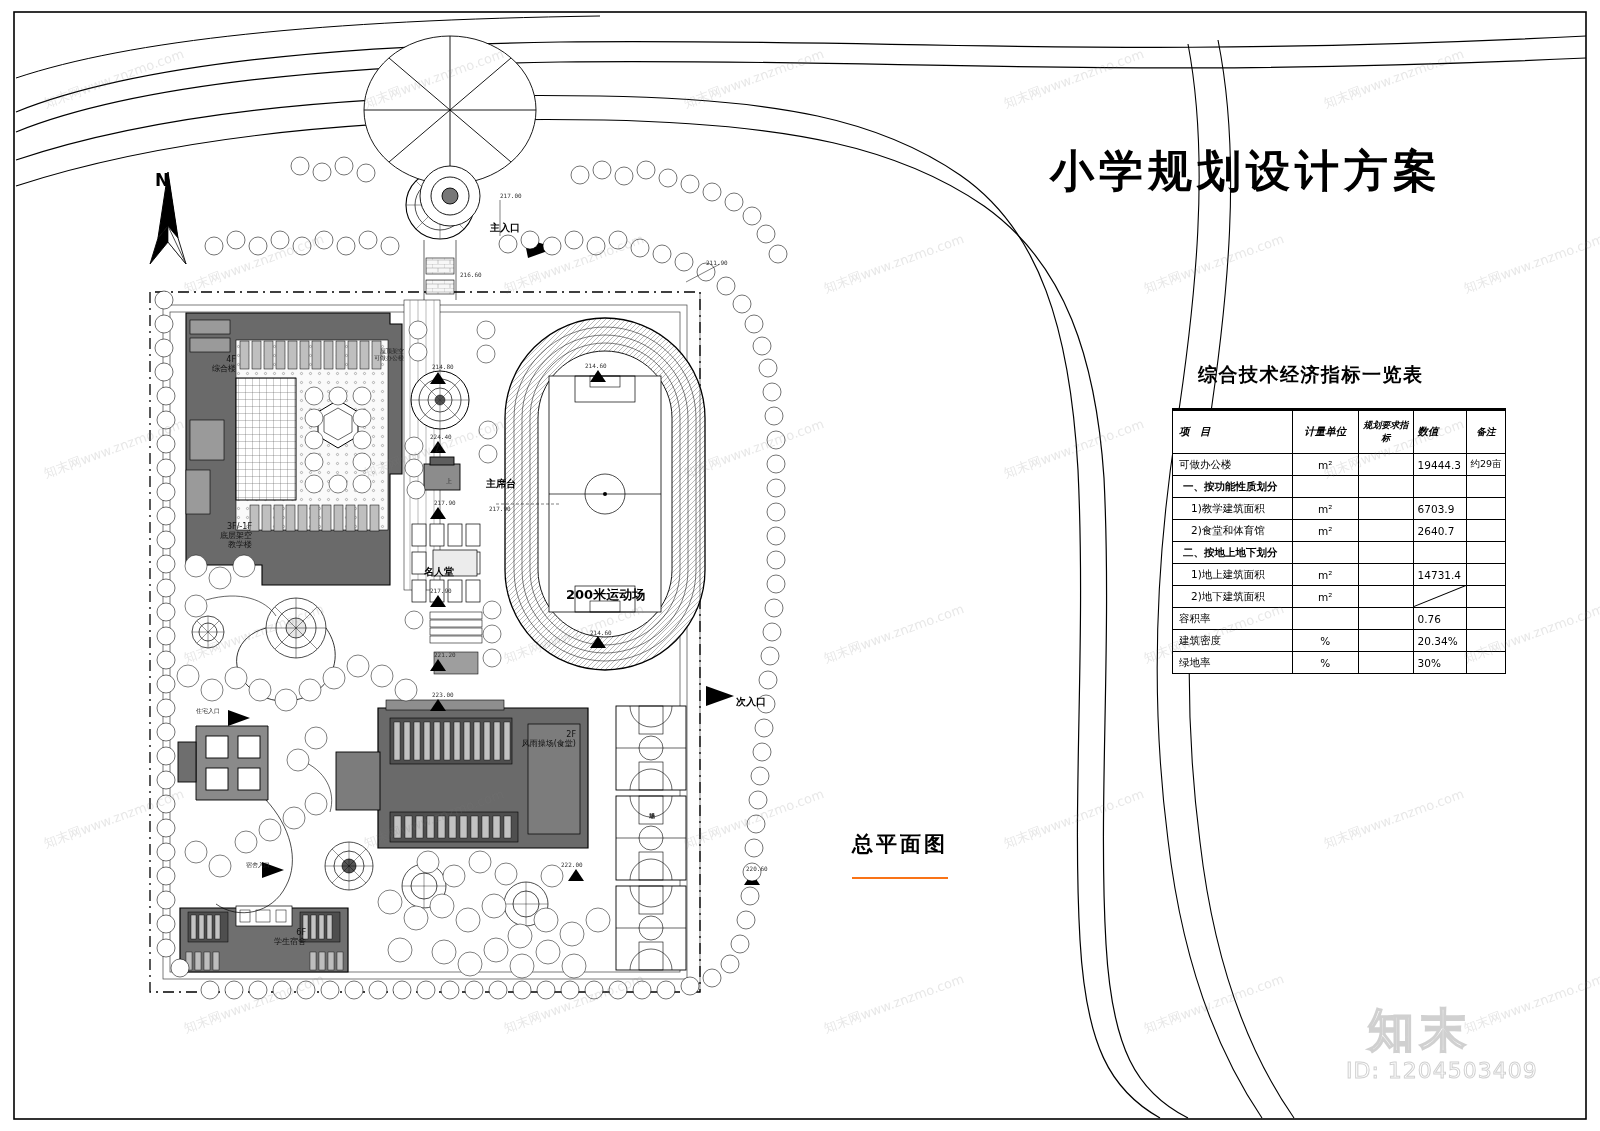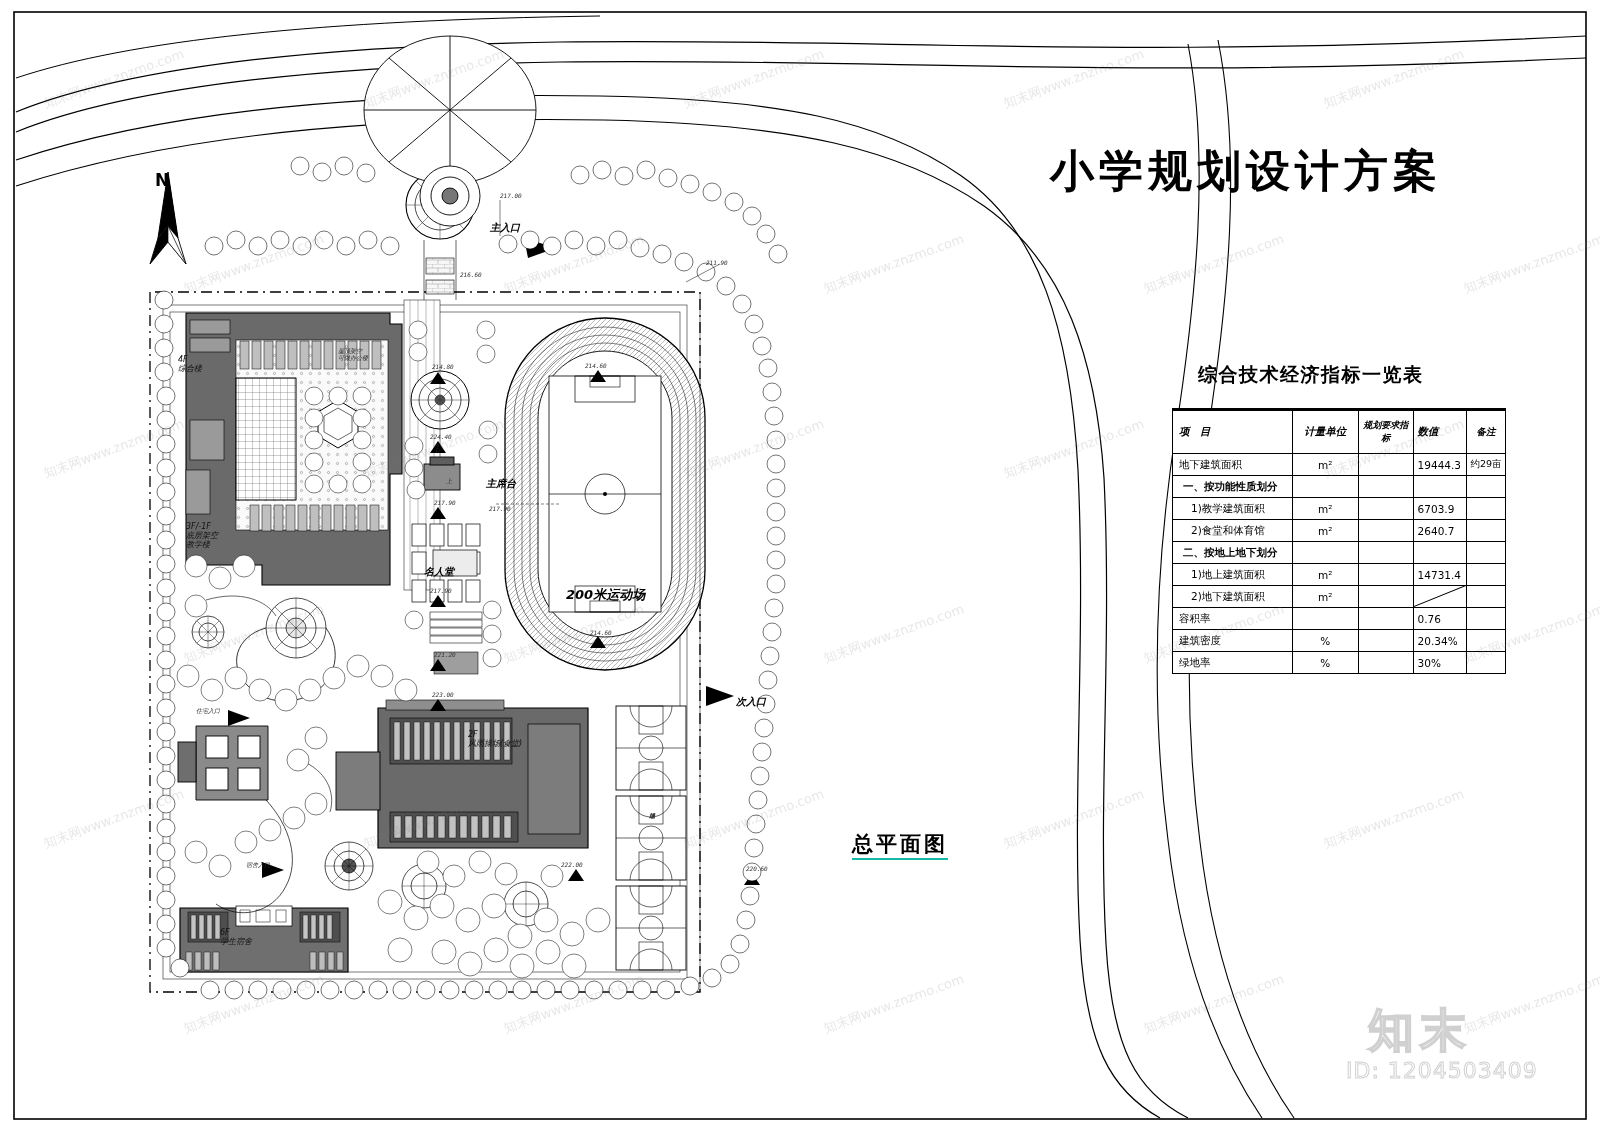--- a/index.html
+++ b/index.html
@@ -74,37 +74,36 @@
     transform: rotate(-22deg);
   }
 
   
   #plan-caption {
     position: absolute;
     left: 852px; top: 830px;
     font-size: 21px; font-weight: bold;
     letter-spacing: 3px;
     color: #000;
-    border-bottom: 2px solid #14b8a6;
-    padding-bottom: 0;
+    border-bottom: 2px solid #f97316;
+    padding-bottom: 19px;
   }
 
   
   #plan-svg { position: absolute; left: 0; top: 0; }
 
   
   .plan-label {
     position: absolute;
     color: #111;
     font-size: 8px;
     line-height: 1.15;
-    text-align: left;
+    text-align: right;
     white-space: pre-line;
     pointer-events: none;
-    font-style: italic;
   }
   .plan-label.big { font-size: 13px; font-weight: bold; color: #000; }
   .plan-label.mid { font-size: 10px; font-weight: bold; color: #000; }
   .plan-label.tiny { font-size: 6px; color: #222; }
   .plan-label.elev { font-size: 6px; color: #333; font-family: "DejaVu Sans Mono", monospace; }
   .plan-label.vert { writing-mode: vertical-rl; text-orientation: upright; }
 
   
   #north-arrow { position: absolute; left: 142px; top: 168px; width: 60px; height: 110px; }
   #north-letter {
@@ -702,21 +701,21 @@
       <tr>
         <th class="c-item topline">项　目</th>
         <th class="c-unit topline">计量单位</th>
         <th class="c-req  topline">规划要求指标</th>
         <th class="c-val  topline">数值</th>
         <th class="c-note topline">备注</th>
       </tr>
     </thead>
     <tbody id="table-body">
         <tr>
-          <td class="c-item">地下建筑面积</td>
+          <td class="c-item">可做办公楼</td>
           <td class="c-unit">m²</td>
           <td class="c-req"></td>
           <td class="c-val">19444.3</td>
           <td class="c-note">约29亩</td>
         </tr>
         <tr class="section">
           <td class="c-item">一、按功能性质划分</td>
           <td class="c-unit"></td>
           <td class="c-req"></td>
           <td class="c-val"></td>

